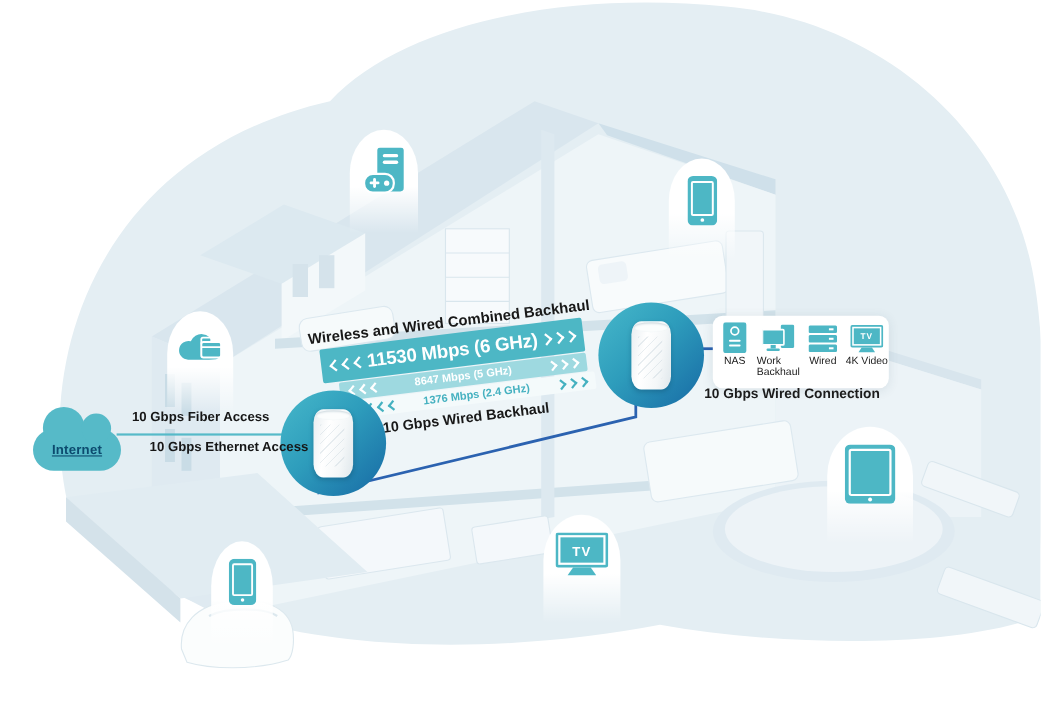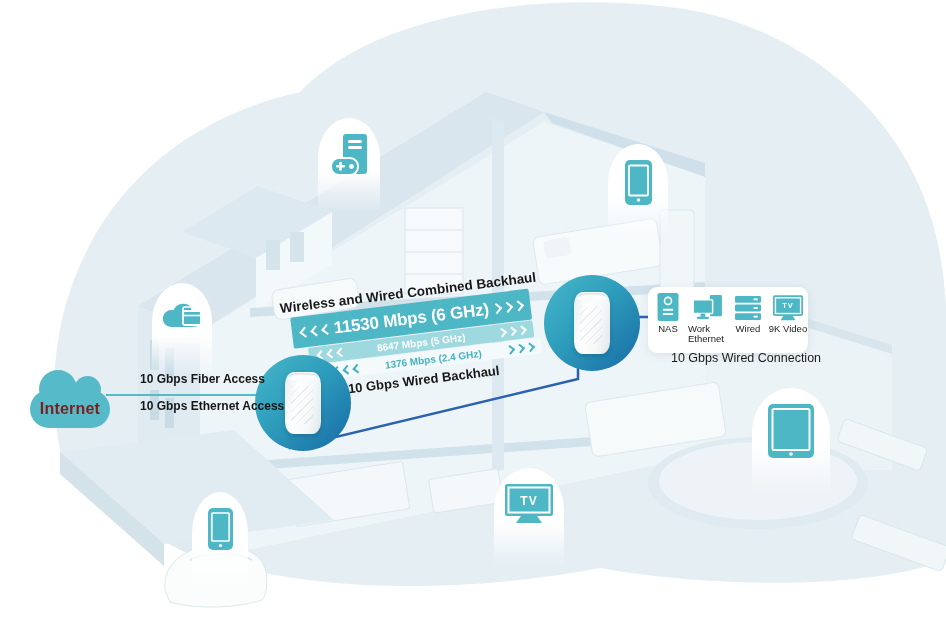--- a/index.html
+++ b/index.html
@@ -12,23 +12,23 @@
   
   #wires{position:absolute;left:0;top:0;z-index:2;}
 
   
   .cloud{position:absolute;left:30px;top:390px;width:80px;height:38px;background:#56bac8;
          border-radius:19px;z-index:6;display:flex;align-items:center;justify-content:center;}
   .cloud::before{content:"";position:absolute;width:38px;height:38px;border-radius:50%;
          background:#56bac8;top:-20px;left:9px;}
   .cloud::after{content:"";position:absolute;width:27px;height:27px;border-radius:50%;
          background:#56bac8;top:-14px;right:9px;}
-  .cloud span{position:relative;z-index:1;color:#7f1d1d;font-size:16px;font-weight:bold;letter-spacing:.2px;}
-
-  .access-label{position:absolute;font-size:12px;font-weight:600;color:#161616;z-index:6;white-space:nowrap;margin-left:20px;}
+  .cloud span{position:relative;z-index:1;color:#0c4a6e;font-size:12px;font-weight:bold;letter-spacing:.2px;text-decoration:underline;}
+
+  .access-label{position:absolute;font-size:12px;font-weight:600;color:#161616;z-index:6;white-space:nowrap;}
   .teal-line{position:absolute;left:106px;top:394px;width:152px;height:2px;background:#56bac8;z-index:3;}
 
   
   .banner{position:absolute;left:288px;top:300px;width:240px;z-index:3;
           transform:rotate(-7deg);transform-origin:0 0;}
   .banner .toplabel{width:260px;margin-left:-10px;text-align:center;font-size:13.5px;
           font-weight:600;color:#181818;white-space:nowrap;}
   .band{display:flex;align-items:center;border-radius:2px;}
   .band .txt{flex:1;text-align:center;white-space:nowrap;}
   .bandA{margin-top:3px;height:31px;background:#4db7c5;color:#fff;padding:0 7px;}
@@ -66,22 +66,22 @@
        border-radius:50% 50% 0 0 / 42% 42% 0 0;}
   .pin svg{margin-top:16px;}
 
   
   .devbox{position:absolute;left:648px;top:287px;width:160px;height:58px;background:#fff;
        border-radius:9px;z-index:6;box-shadow:0 2px 10px rgba(40,70,90,.10);
        display:flex;justify-content:space-around;align-items:flex-start;padding-top:8px;}
   .devcol{display:flex;flex-direction:column;align-items:center;width:40px;}
   .devcol .ic{height:26px;display:flex;align-items:flex-end;justify-content:center;}
   .devcol .lb{margin-top:3px;font-size:9.5px;line-height:1.05;text-align:left;color:#222;}
-  .devcaption{position:absolute;left:666px;top:351px;width:160px;text-align:center;
-       font-size:12.5px;font-weight:400;color:#1b1b1b;z-index:6;white-space:nowrap;}
+  .devcaption{position:absolute;left:640px;top:351px;width:160px;text-align:center;
+       font-size:12.5px;font-weight:700;color:#1b1b1b;z-index:6;white-space:nowrap;}
 </style>
 </head>
 <body>
 
 <svg id="house" width="946" height="637" viewBox="0 0 946 637">
   <path d="M64,468 C28,330 88,140 300,92 C370,18 520,-8 660,6 C800,18 920,120 941,260 C952,330 948,420 946,500 L946,560 C860,592 700,586 600,568 C420,602 170,598 64,468 Z" fill="#e4eef3"></path>
 
   <polygon points="138,306 486,92 544,112 200,332" fill="#d9e6ee"></polygon>
   <polygon points="544,112 705,163 705,177 552,123" fill="#cfe0ea"></polygon>
 
@@ -144,21 +144,21 @@
 <svg id="wires" width="946" height="637" viewBox="0 0 946 637">
   <path d="M290,430 L290,448 L578,379 L578,348" fill="none" stroke="#2b62b0" stroke-width="2.5"></path>
   <path d="M630,317 L652,317" fill="none" stroke="#2b62b0" stroke-width="2.5"></path>
 </svg>
 
 <div class="cloud">
   <span>Internet</span>
 </div>
 <div class="teal-line"></div>
 <div class="access-label" style="left:120px;top:372px;">10 Gbps Fiber Access</div>
-<div class="access-label" style="left:120px;top:399px;">10 Gbps Ethernet Access</div>
+<div class="access-label" style="left:136px;top:399px;">10 Gbps Ethernet Access</div>
 
 <div class="banner">
   <div class="toplabel">Wireless and Wired Combined Backhaul</div>
   <div class="band bandA">
     <span class="chevs left">
         <i></i>
         <i></i>
         <i></i>
       </span>
     <span class="txt">11530 Mbps (6 GHz)</span>
@@ -272,21 +272,21 @@
   </div>
   <div class="devcol">
     <div class="ic">
       <svg width="30" height="26" viewBox="0 0 32 28">
           <rect x="18" y="0" width="13" height="23" rx="1.5" fill="#4db7c5"></rect>
           <rect x="0" y="5" width="21" height="15" rx="1" fill="#4db7c5" stroke="#fff" stroke-width="1.6"></rect>
           <rect x="8" y="20" width="5" height="3.5" fill="#4db7c5"></rect>
           <rect x="4" y="23.5" width="13" height="2.4" rx="1.2" fill="#4db7c5"></rect>
         </svg>
     </div>
-    <div class="lb">Work Ethernet</div>
+    <div class="lb">Work Backhaul</div>
   </div>
   <div class="devcol">
     <div class="ic">
       <svg width="26" height="26" viewBox="0 0 28 26">
           <rect x="0" y="0" width="28" height="7.4" rx="1.5" fill="#4db7c5"></rect>
           <rect x="0" y="9.3" width="28" height="7.4" rx="1.5" fill="#4db7c5"></rect>
           <rect x="0" y="18.6" width="28" height="7.4" rx="1.5" fill="#4db7c5"></rect>
           <rect x="20" y="2.7" width="4.5" height="2" fill="#fff"></rect>
           <rect x="20" y="12" width="4.5" height="2" fill="#fff"></rect>
           <rect x="20" y="21.3" width="4.5" height="2" fill="#fff"></rect>
@@ -296,16 +296,16 @@
   </div>
   <div class="devcol">
     <div class="ic">
       <svg width="30" height="26" viewBox="0 0 32 27">
           <rect x="0" y="0" width="32" height="22" rx="2" fill="#4db7c5"></rect>
           <rect x="2.6" y="2.6" width="26.8" height="16.8" fill="none" stroke="#fff" stroke-width="1.5"></rect>
           <text x="16" y="13.5" text-anchor="middle" font-family="Liberation Sans,sans-serif" font-size="8" font-weight="bold" fill="#fff" letter-spacing="1">TV</text>
           <path d="M11,22 h10 l3,4.5 h-16 z" fill="#4db7c5"></path>
         </svg>
     </div>
-    <div class="lb">9K Video</div>
+    <div class="lb">4K Video</div>
   </div>
 </div>
 <div class="devcaption">10 Gbps Wired Connection</div>
 
 </body></html>

